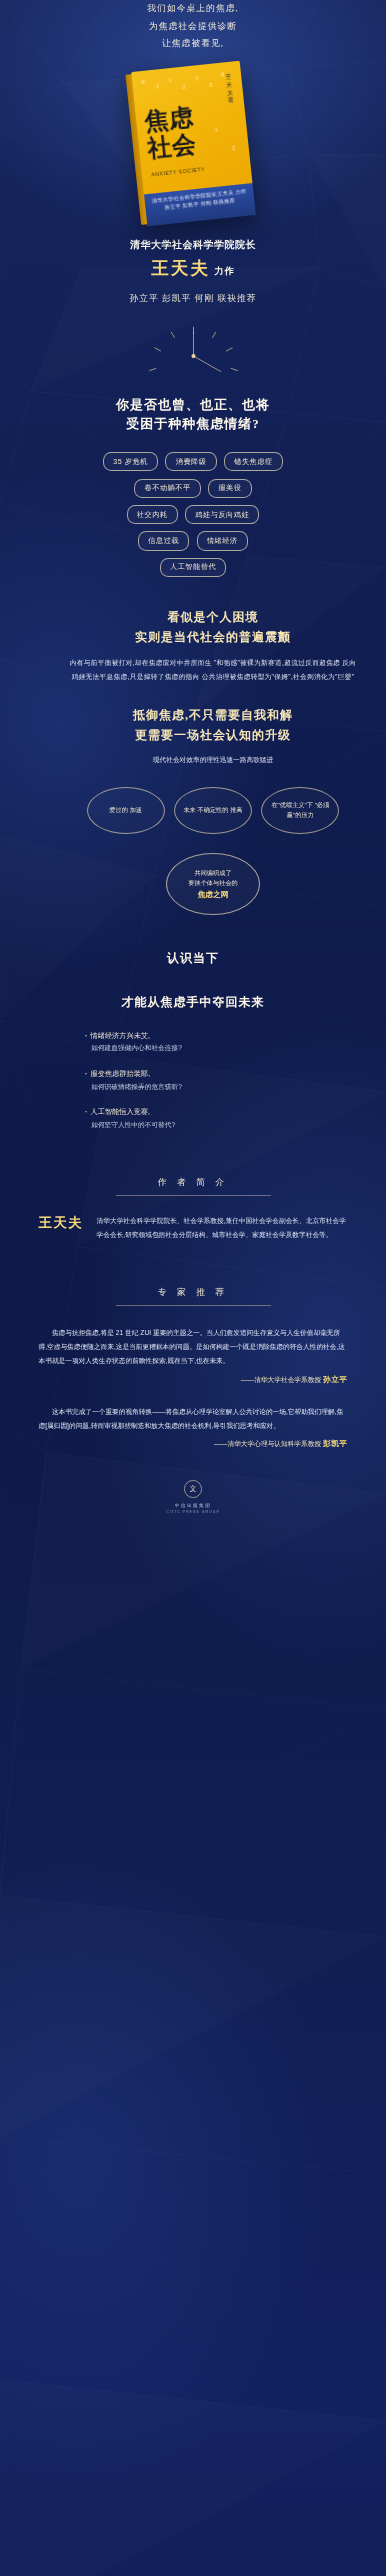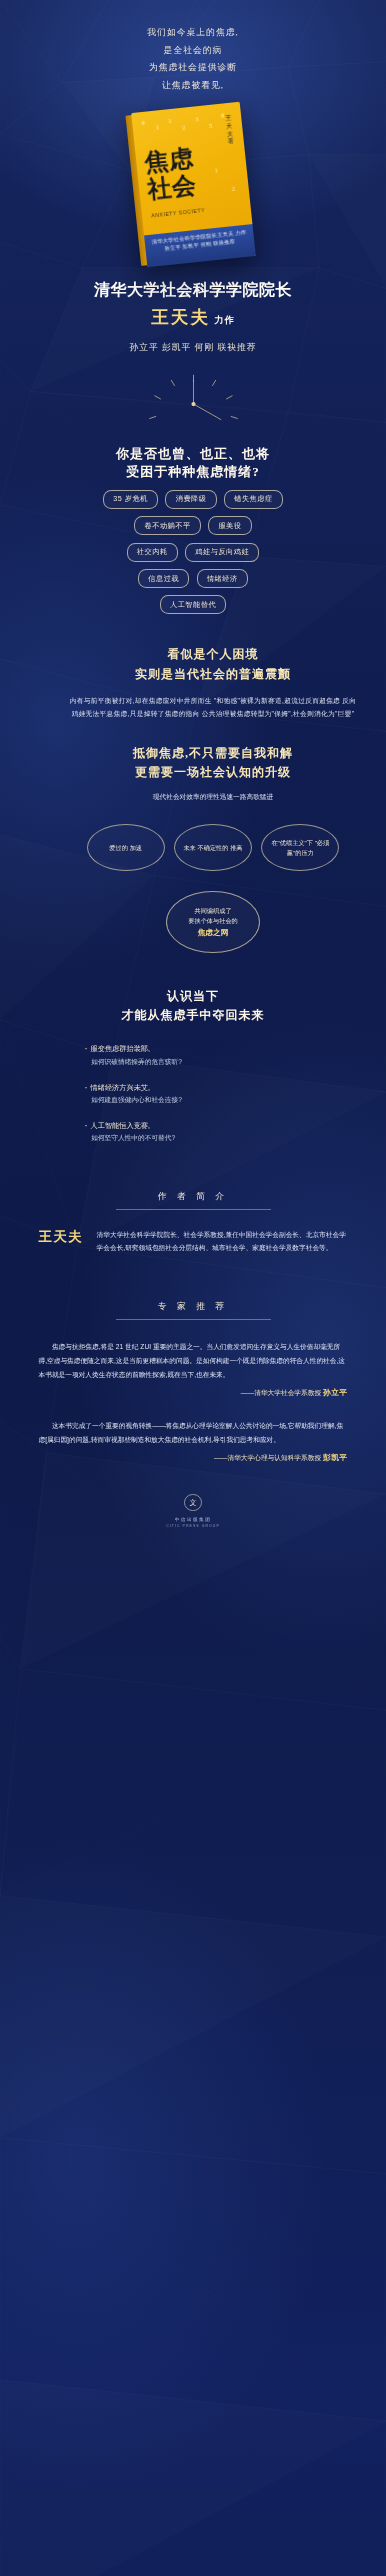--- a/index.html
+++ b/index.html
@@ -23,21 +23,21 @@
     overflow:hidden;
   }
 
   
   .facets { position:absolute; inset:0; pointer-events:none; opacity:.55; }
   .facets svg { display:block; width:100%; height:100%; }
 
   .inner { position:relative; z-index:3; }
 
   
-  .hero { padding-top:24px; text-align:center; }
+  .hero { text-align:center; }
   .hero-line {
     font-size:8.8px; letter-spacing:1px; line-height:17.5px;
     color:#efe7d6; font-family:"Liberation Serif", serif;
   }
   .hero-line.em { color:#f4ecdb; }
 
   .book-wrap { margin-top:13.4px; display:flex; justify-content:center; }
   .book {
     position:relative; width:109px; height:155px;
     transform:rotate(-6deg);
@@ -77,21 +77,21 @@
     color:#e8eefc; letter-spacing:0.3px;
   }
   .book-author {
     position:absolute; right:7.2px; top:11.3px; width:11.3px;
     font-size:6.2px; line-height:7.7px; color:#2a2a2a; text-align:center;
   }
 
   
   .endorse { text-align:center; margin-top:17.5px; }
   .endorse .l1 {
-    font-size:16px; font-weight:bold; color:#fffdf7;
+    font-size:10px; font-weight:bold; color:#fffdf7;
     font-family:"Liberation Serif", serif; letter-spacing:0.5px;
   }
   .endorse .l2 {
     margin-top:4.1px; font-size:17.5px; font-weight:bold; color:#f6d77a;
     font-family:"Liberation Serif", serif; letter-spacing:2.1px;
   }
   .endorse .l2 small { font-size:9.3px; color:#fdf7e8; letter-spacing:1px; margin-left:4.1px; }
   .endorse .l3 {
     margin-top:13px; font-size:8.8px; color:#efe6d2; letter-spacing:1px;
     font-family:"Liberation Serif", serif;
@@ -100,21 +100,21 @@
   
   .clock-wrap { display:flex; justify-content:center; margin-top:17.5px; height:62px; }
   .clock { position:relative; width:129px; height:62px; }
 
   
   .q-head { text-align:center; margin-top:11.3px; }
   .q-head div {
     font-size:13px; font-weight:bold; line-height:18.5px; color:#fdf7ea;
     font-family:"Liberation Serif", serif; letter-spacing:1px;
   }
-  .pill-rows { margin-top:8px; }
+  .pill-rows { margin-top:19px; }
   .pill-row { display:flex; justify-content:center; gap:7.2px; margin-bottom:7.2px; }
   .pill {
     border:0.5px solid rgba(236,222,186,.7);
     border-radius:8.2px; padding:3.6px 9.3px;
     font-size:7.2px; color:#f1e7d2; letter-spacing:0.5px;
     background:rgba(255,255,255,.03);
     white-space:nowrap;
   }
 
   
@@ -153,21 +153,21 @@
     display:flex; align-items:center; justify-content:center; flex-direction:column;
     text-align:center; font-size:6.2px; line-height:10.3px; color:#efe6d2;
     background:rgba(255,255,255,.03);
   }
   .center-node .hl { color:#f7d97e; font-size:7.7px; font-weight:bold; margin-top:1.5px; }
 
   
   .sec3 { margin-top:34px; text-align:center; }
   .sec3 .big {
     font-size:12px; font-weight:bold; line-height:19.6px; color:#fdf6e6;
-    font-family:"Liberation Serif", serif; letter-spacing:1px;
+    font-family:"Liberation Serif", serif; letter-spacing:1px;margin-top:24px;
   }
   .bullets { margin:17.5px auto 0; width:216px; text-align:left; }
   .bullet { margin-bottom:13.4px; }
   .bullet .b1 { font-size:7.2px; color:#f2e9d6; line-height:12.4px; }
   .bullet .b1::before { content:"·"; margin-right:3.1px; color:#f7d97e; font-weight:bold; }
   .bullet .b2 { font-size:6.7px; color:#c9d2e8; line-height:12.4px; padding-left:6.2px; }
 
   
   .div-title { margin-top:46px; text-align:center; }
   .div-title .t {
@@ -264,21 +264,20 @@
         <path d="M0,3680 L750,3760 L0,4150 Z"></path>
         <path d="M0,4620 L750,4700 L0,5100 Z"></path>
       </g>
     </svg>
   </div>
 
   <div class="inner">
 
     <div class="hero">
       <div class="hero-line">我们如今桌上的焦虑,</div>
-      <div class="hero-line">是全社会的病</div>
       <div class="hero-line em">为焦虑社会提供诊断</div>
       <div class="hero-line em">让焦虑被看见,</div>
 
       <div class="book-wrap">
         <div class="book">
           <div class="book-spine"></div>
           <div class="book-face">
             <span class="book-num" style="left:9.3px; top:7.2px;">0</span>
             <span class="book-num" style="left:23px; top:13.4px;">1</span>
             <span class="book-num" style="left:36px; top:8.2px;">1</span>
@@ -387,26 +386,26 @@
         </div>
       </div>
     </div>
 
     <div class="sec3">
       <div class="big">认识当下</div>
       <div class="big">才能从焦虑手中夺回未来</div>
 
       <div class="bullets">
         <div class="bullet">
+          <div class="b1">情绪经济方兴未艾,</div>
+          <div class="b2">如何建血强健内心和社会连接?</div>
+        </div>
+        <div class="bullet">
           <div class="b1">服变焦虑群抬装部,</div>
           <div class="b2">如何识破情绪操弄的危言骇听?</div>
-        </div>
-        <div class="bullet">
-          <div class="b1">情绪经济方兴未艾,</div>
-          <div class="b2">如何建血强健内心和社会连接?</div>
         </div>
         <div class="bullet">
           <div class="b1">人工智能恒入竞赛,</div>
           <div class="b2">如何坚守人性中的不可替代?</div>
         </div>
       </div>
     </div>
 
     <div class="div-title">
       <div class="t">作 者 简 介</div>

